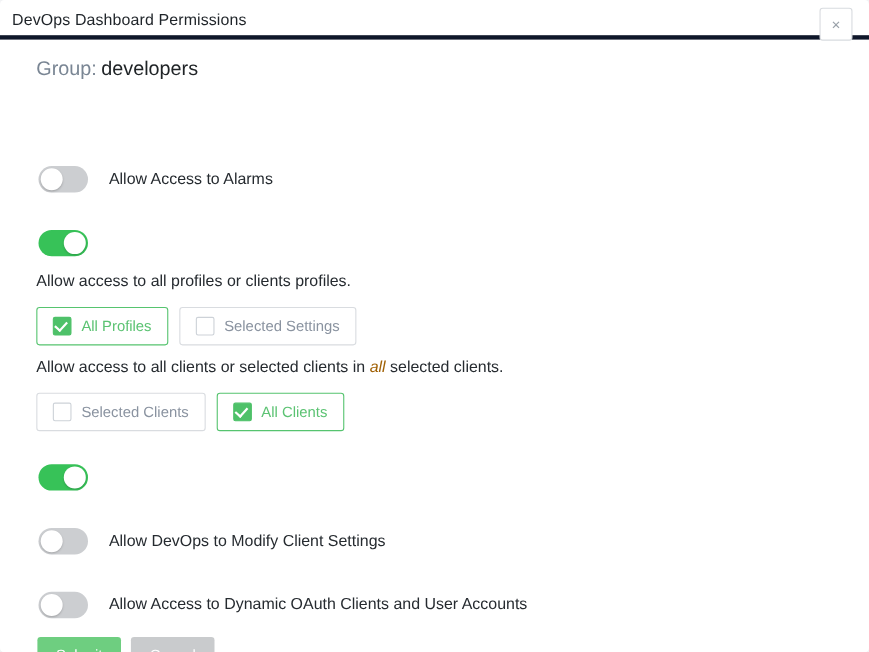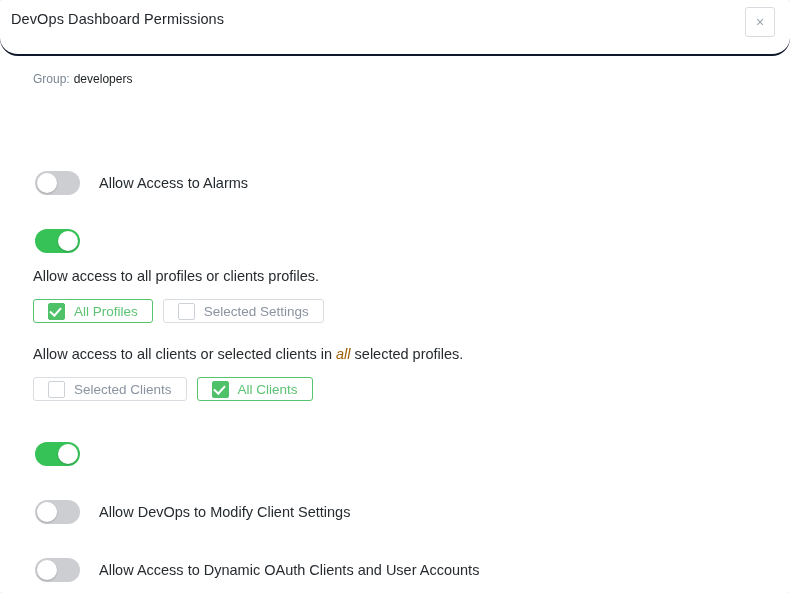--- a/index.html
+++ b/index.html
@@ -24,24 +24,23 @@
     height: 593px;
     background: #ffffff;
     border-radius: 4px;
     box-sizing: border-box;
     overflow: hidden;
   }
 
   
   .modal-header {
     position: relative;
-    height: 56px;
-    border-bottom: 2px solid #0f172a;
+    height: 36px;
+    border-bottom: 4px solid #0f172a;
     box-sizing: border-box;
-    border-radius: 18px;
   }
   .modal-title {
     position: absolute;
     left: 11px;
     top: 11px;
     font-size: 14.5px;
     color: #1f2429;
     letter-spacing: .1px;
   }
   .close-button {
@@ -69,21 +68,21 @@
   
   .modal-body {
     position: relative;
     padding: 0;
   }
 
   .group-line {
     position: absolute;
     left: 33px;
     top: 16px;
-    font-size: 12px;
+    font-size: 18px;
     white-space: nowrap;
   }
   .group-label {
     color: #7a8694;
     font-weight: normal;
   }
   .group-value {
     color: #202427;
     margin-left: 4px;
   }
@@ -146,21 +145,21 @@
   
   .choice-group {
     position: absolute;
     left: 33px;
     display: flex;
     gap: 10px;
   }
   .choice {
     display: flex;
     align-items: center;
-    height: 24px;
+    height: 35px;
     box-sizing: border-box;
     padding: 0 14px;
     border: 1px solid #d9dce0;
     border-radius: 3px;
     background: #ffffff;
     cursor: pointer;
     font-size: 13.5px;
     color: #8a93a0;
     white-space: nowrap;
   }
@@ -260,21 +259,21 @@
       </div>
       <div class="choice">
         <span class="box"></span>
         <span>Selected Settings</span>
       </div>
     </div>
 
     <div class="desc" style="top:290px">
       <span>Allow access to all clients or selected clients in</span>
       <span class="em">all</span>
-      <span>selected profiles.</span>
+      <span>selected clients.</span>
     </div>
 
     <div class="choice-group" style="top:321px">
       <div class="choice">
         <span class="box"></span>
         <span>Selected Clients</span>
       </div>
       <div class="choice selected">
         <span class="box">
             <span class="tick"></span>

